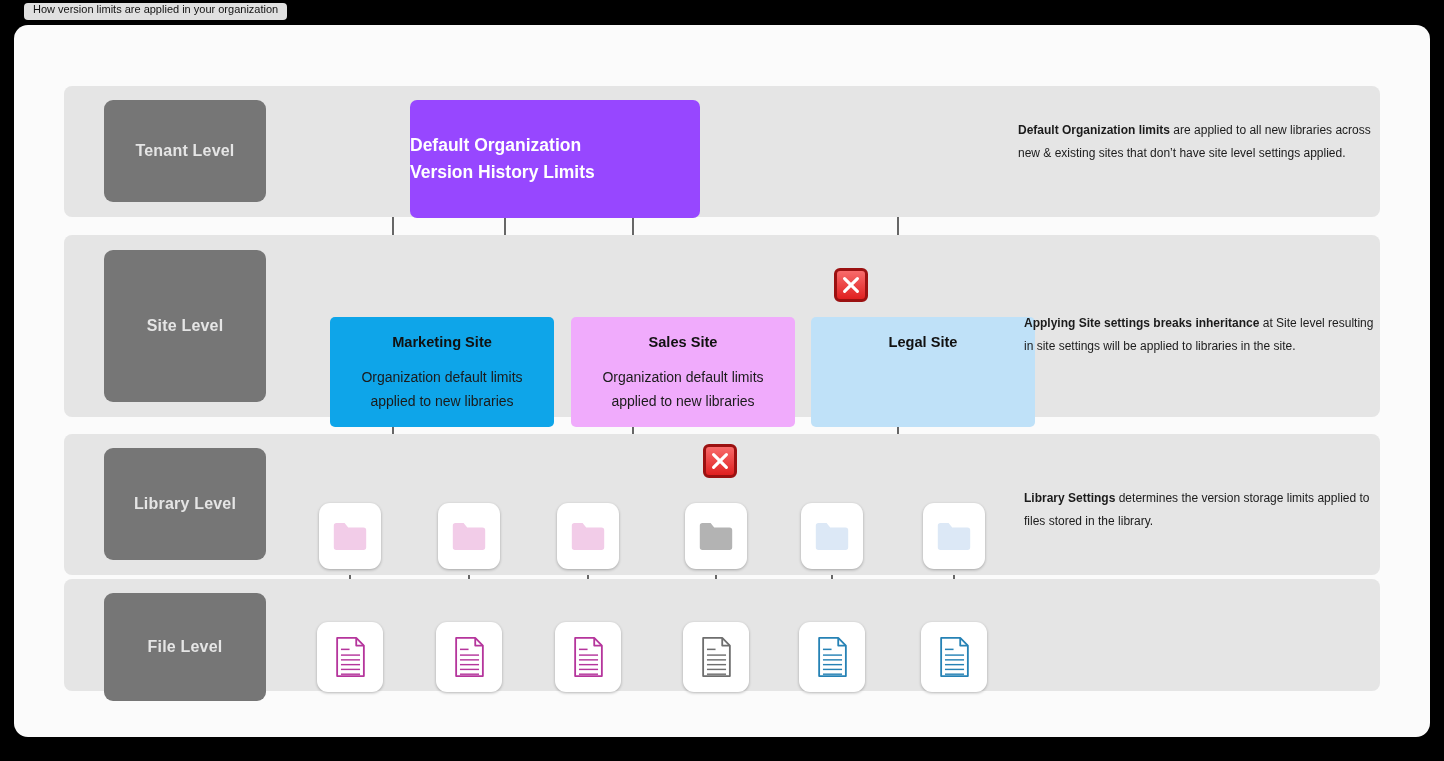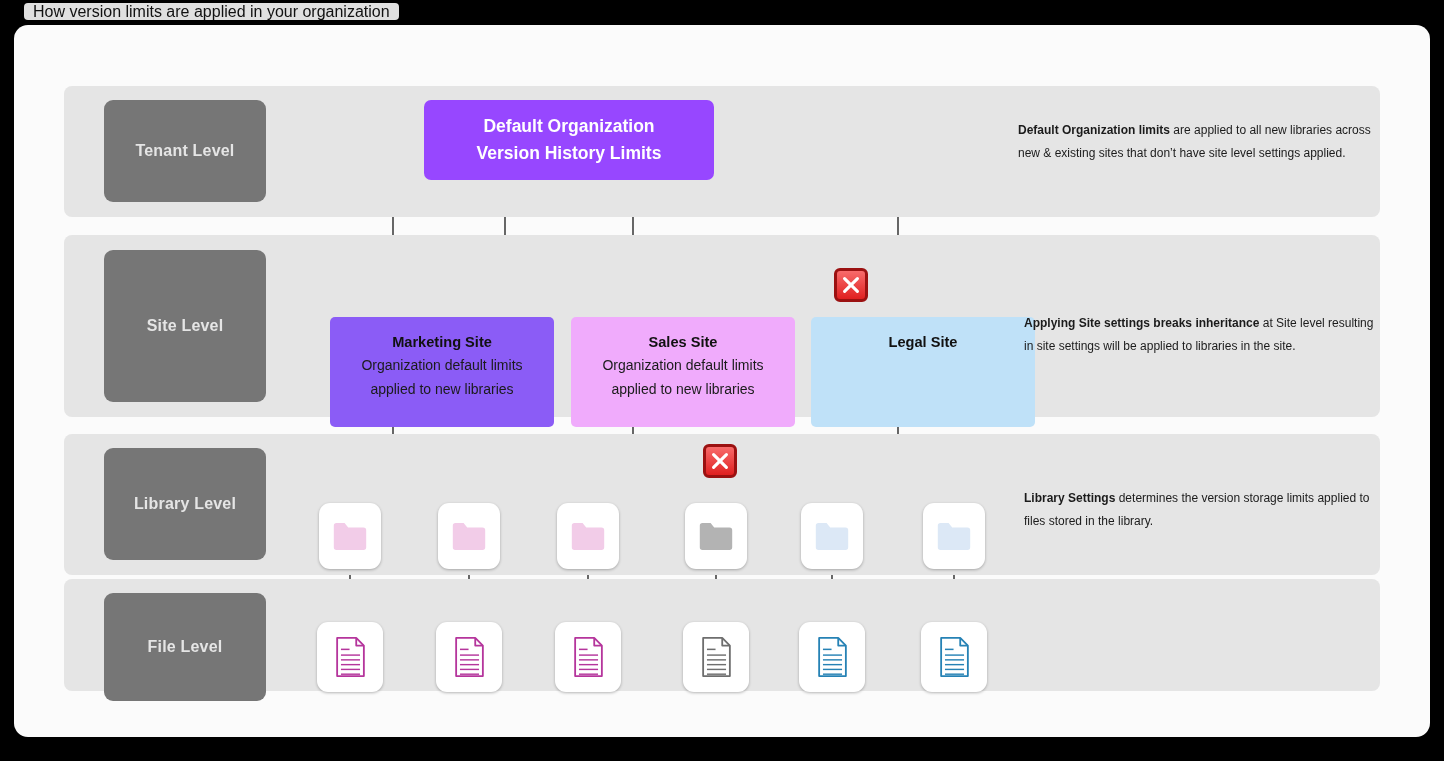--- a/index.html
+++ b/index.html
@@ -10,21 +10,21 @@
     overflow: hidden;
   }
 
   
   #titlebar {
     position: absolute; left: 24px; top: 3px;
     height: 17px; padding: 0 9px;
     background: #e0e0e0;
     border-radius: 4px;
     display: flex; 
-    font-size: 16px; color: #111;
+    font-size: 11px; color: #111;
     white-space: nowrap;
     z-index: 50;
   }
 
   
   #page {
     position: absolute;
     left: 14px; top: 25px;
     width: 1416px; height: 712px;
     background: #fbfbfb;
@@ -70,44 +70,44 @@
     color: #1b1b1b;
   }
   .side-note b { font-weight: bold; }
   #note-tenant  { left: 954px; top: 33px; }
   #note-site    { left: 960px; top: 77px; }
   #note-library { left: 960px; top: 53px; }
 
   
   #tenant-node {
     position: absolute;
-    left: 360px; top: 14px;
-    width: 290px; height: 80px;
+    left: 346px; top: 14px;
+    width: 290px; height: 118px;
     background: #9747ff;
     border-radius: 7px;
     color: #fff;
     display: flex; flex-direction: column;
-    align-items: center; justify-content: center;
+    align-items: flex-start; justify-content: center;
     font-size: 17.5px; font-weight: bold;
     line-height: 27px;
     text-align: center;
   }
 
   
   .site-node {
     position: absolute;
     top: 82px;
     width: 224px; height: 110px;
     border-radius: 5px;
     text-align: center;
     padding-top: 17px;
   }
   .site-title { font-size: 14.6px; font-weight: bold; color: #111; }
-  .site-desc  { font-size: 14px; color: #1b1b1b; line-height: 24px; margin-top: 3px; }
-  #site-0 { left: 266px; background: #8b5cf6; }
+  .site-desc  { font-size: 14px; color: #1b1b1b; line-height: 24px; margin-top: 15px; }
+  #site-0 { left: 266px; background: #0ea5e9; }
   #site-1 { left: 507px; background: #f0abfc; }
   #site-2 { left: 747px; background: #bfe1f8; }
 
   
   .node-card {
     position: absolute;
     background: #fff;
     border-radius: 11px;
     box-shadow: 0 1px 3px rgba(0,0,0,.28);
     display: flex; align-items: center; justify-content: center;

